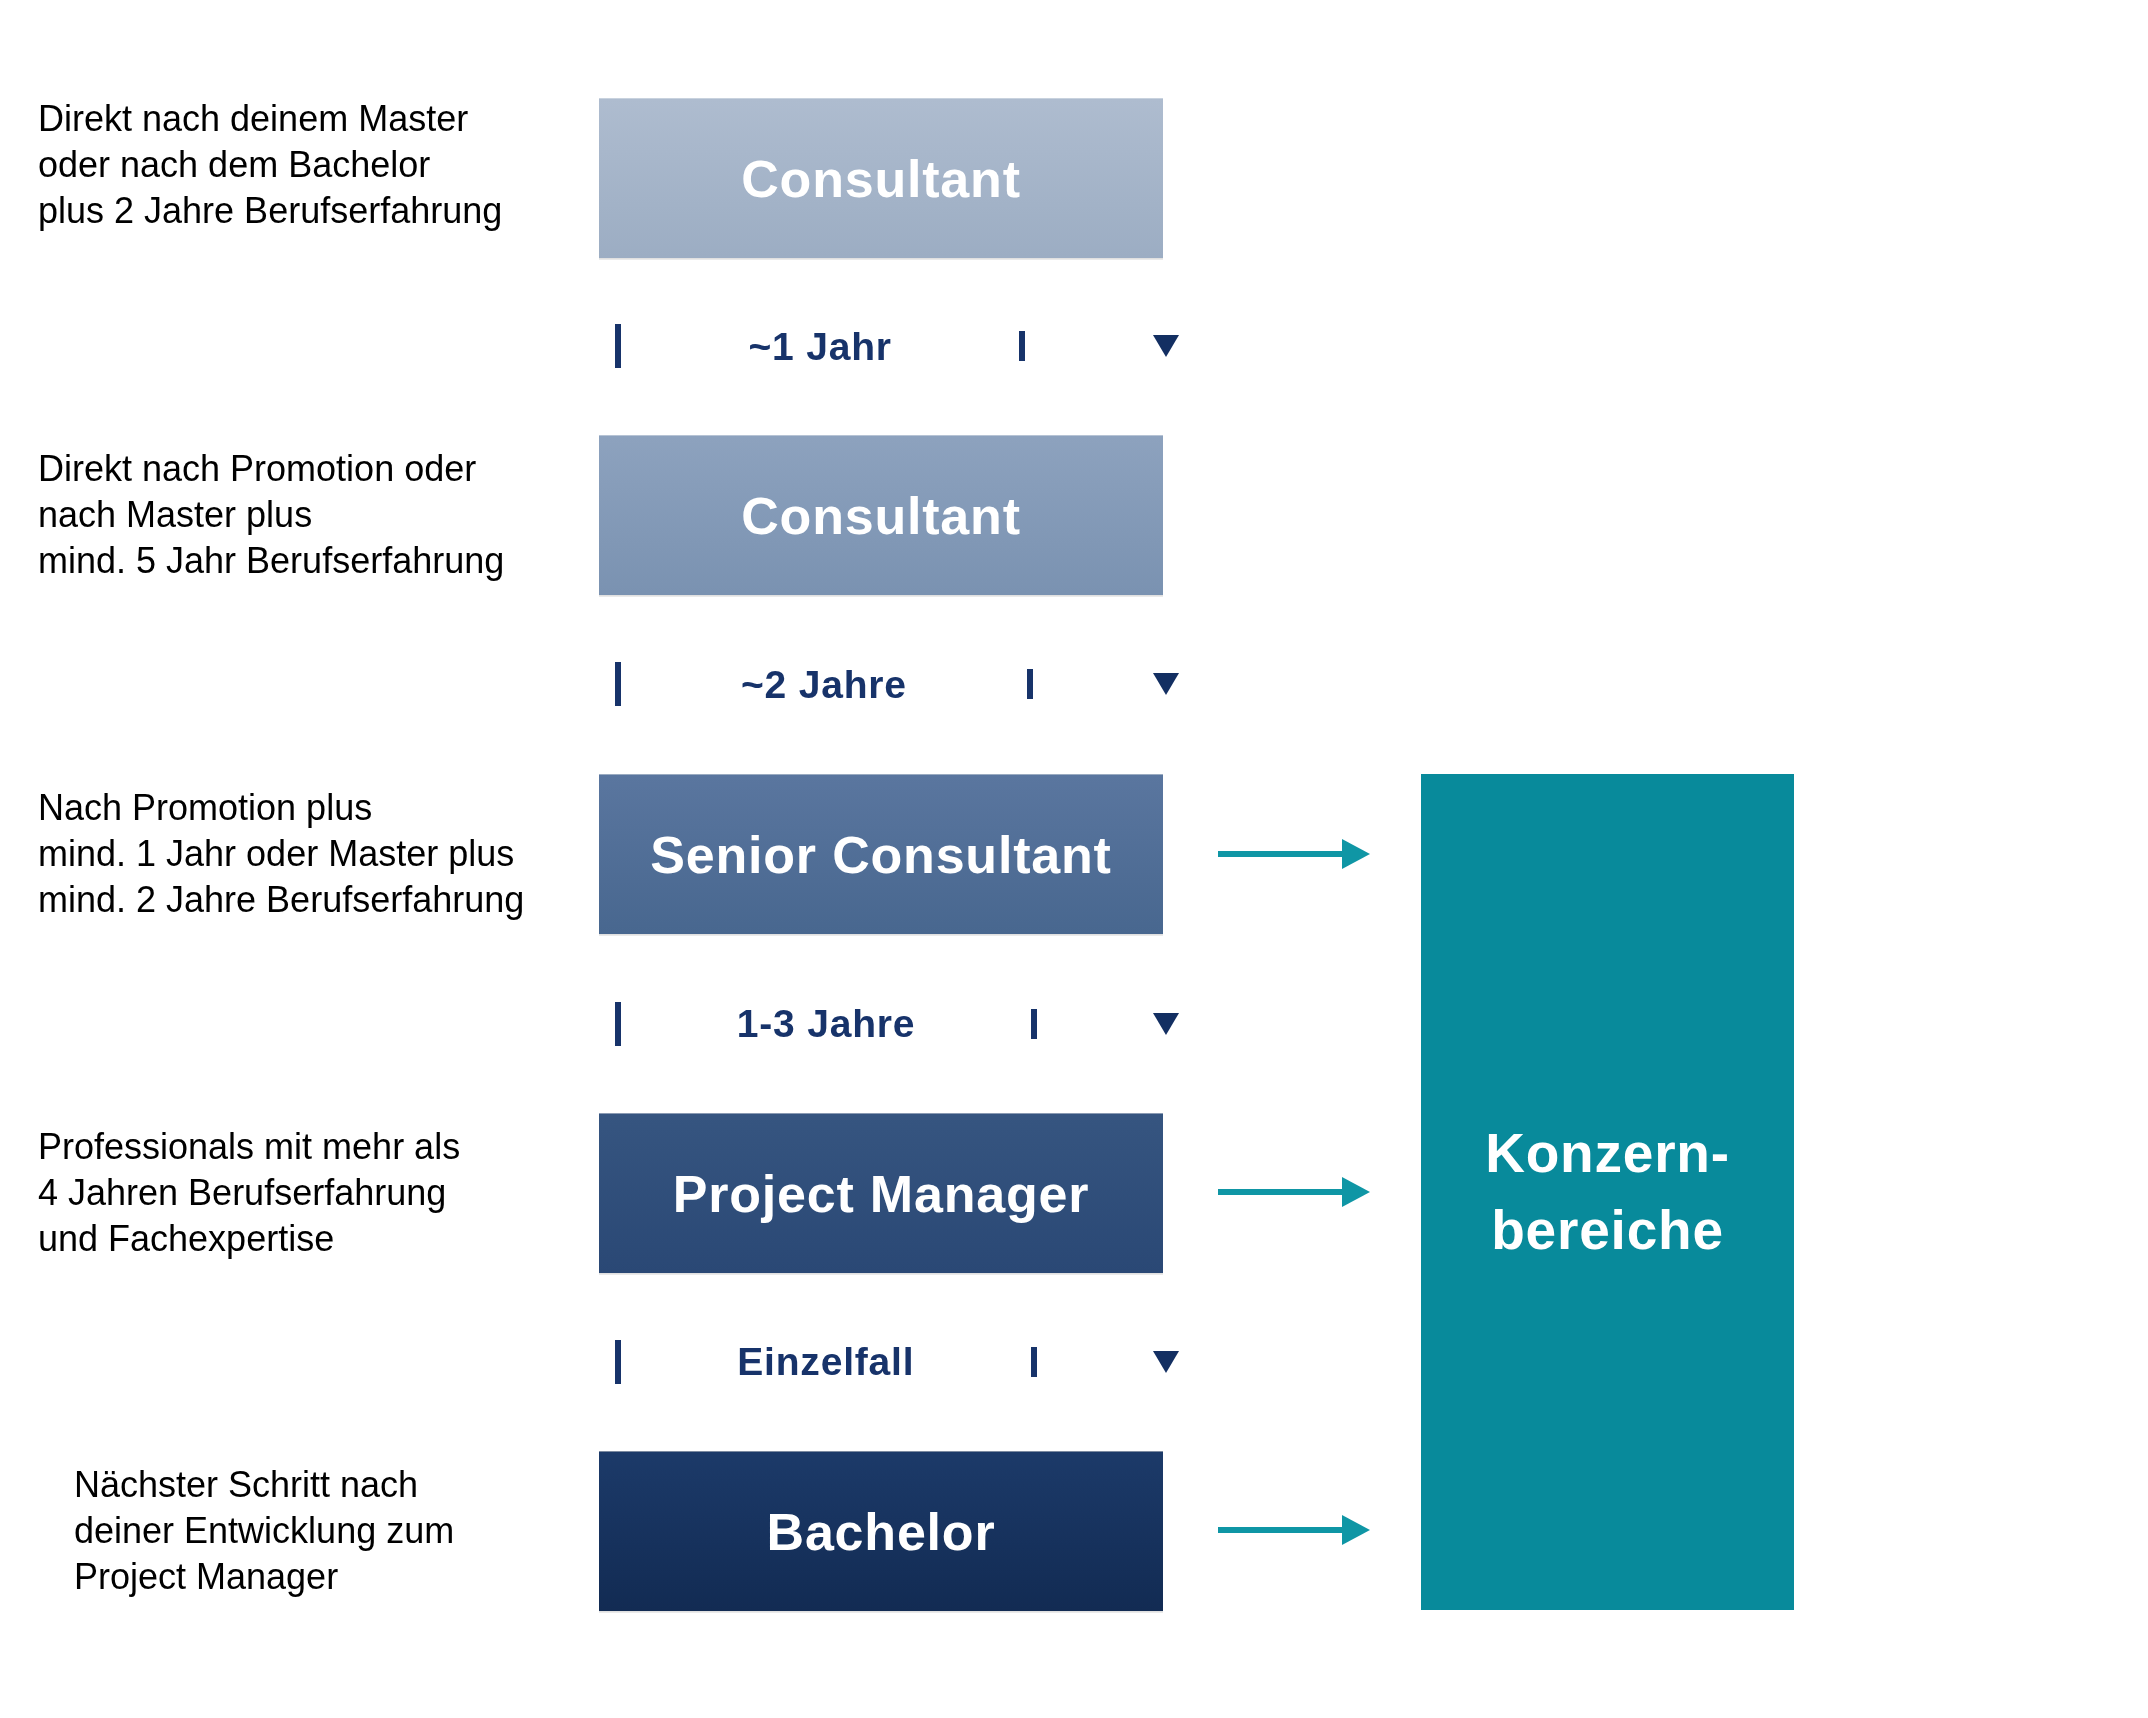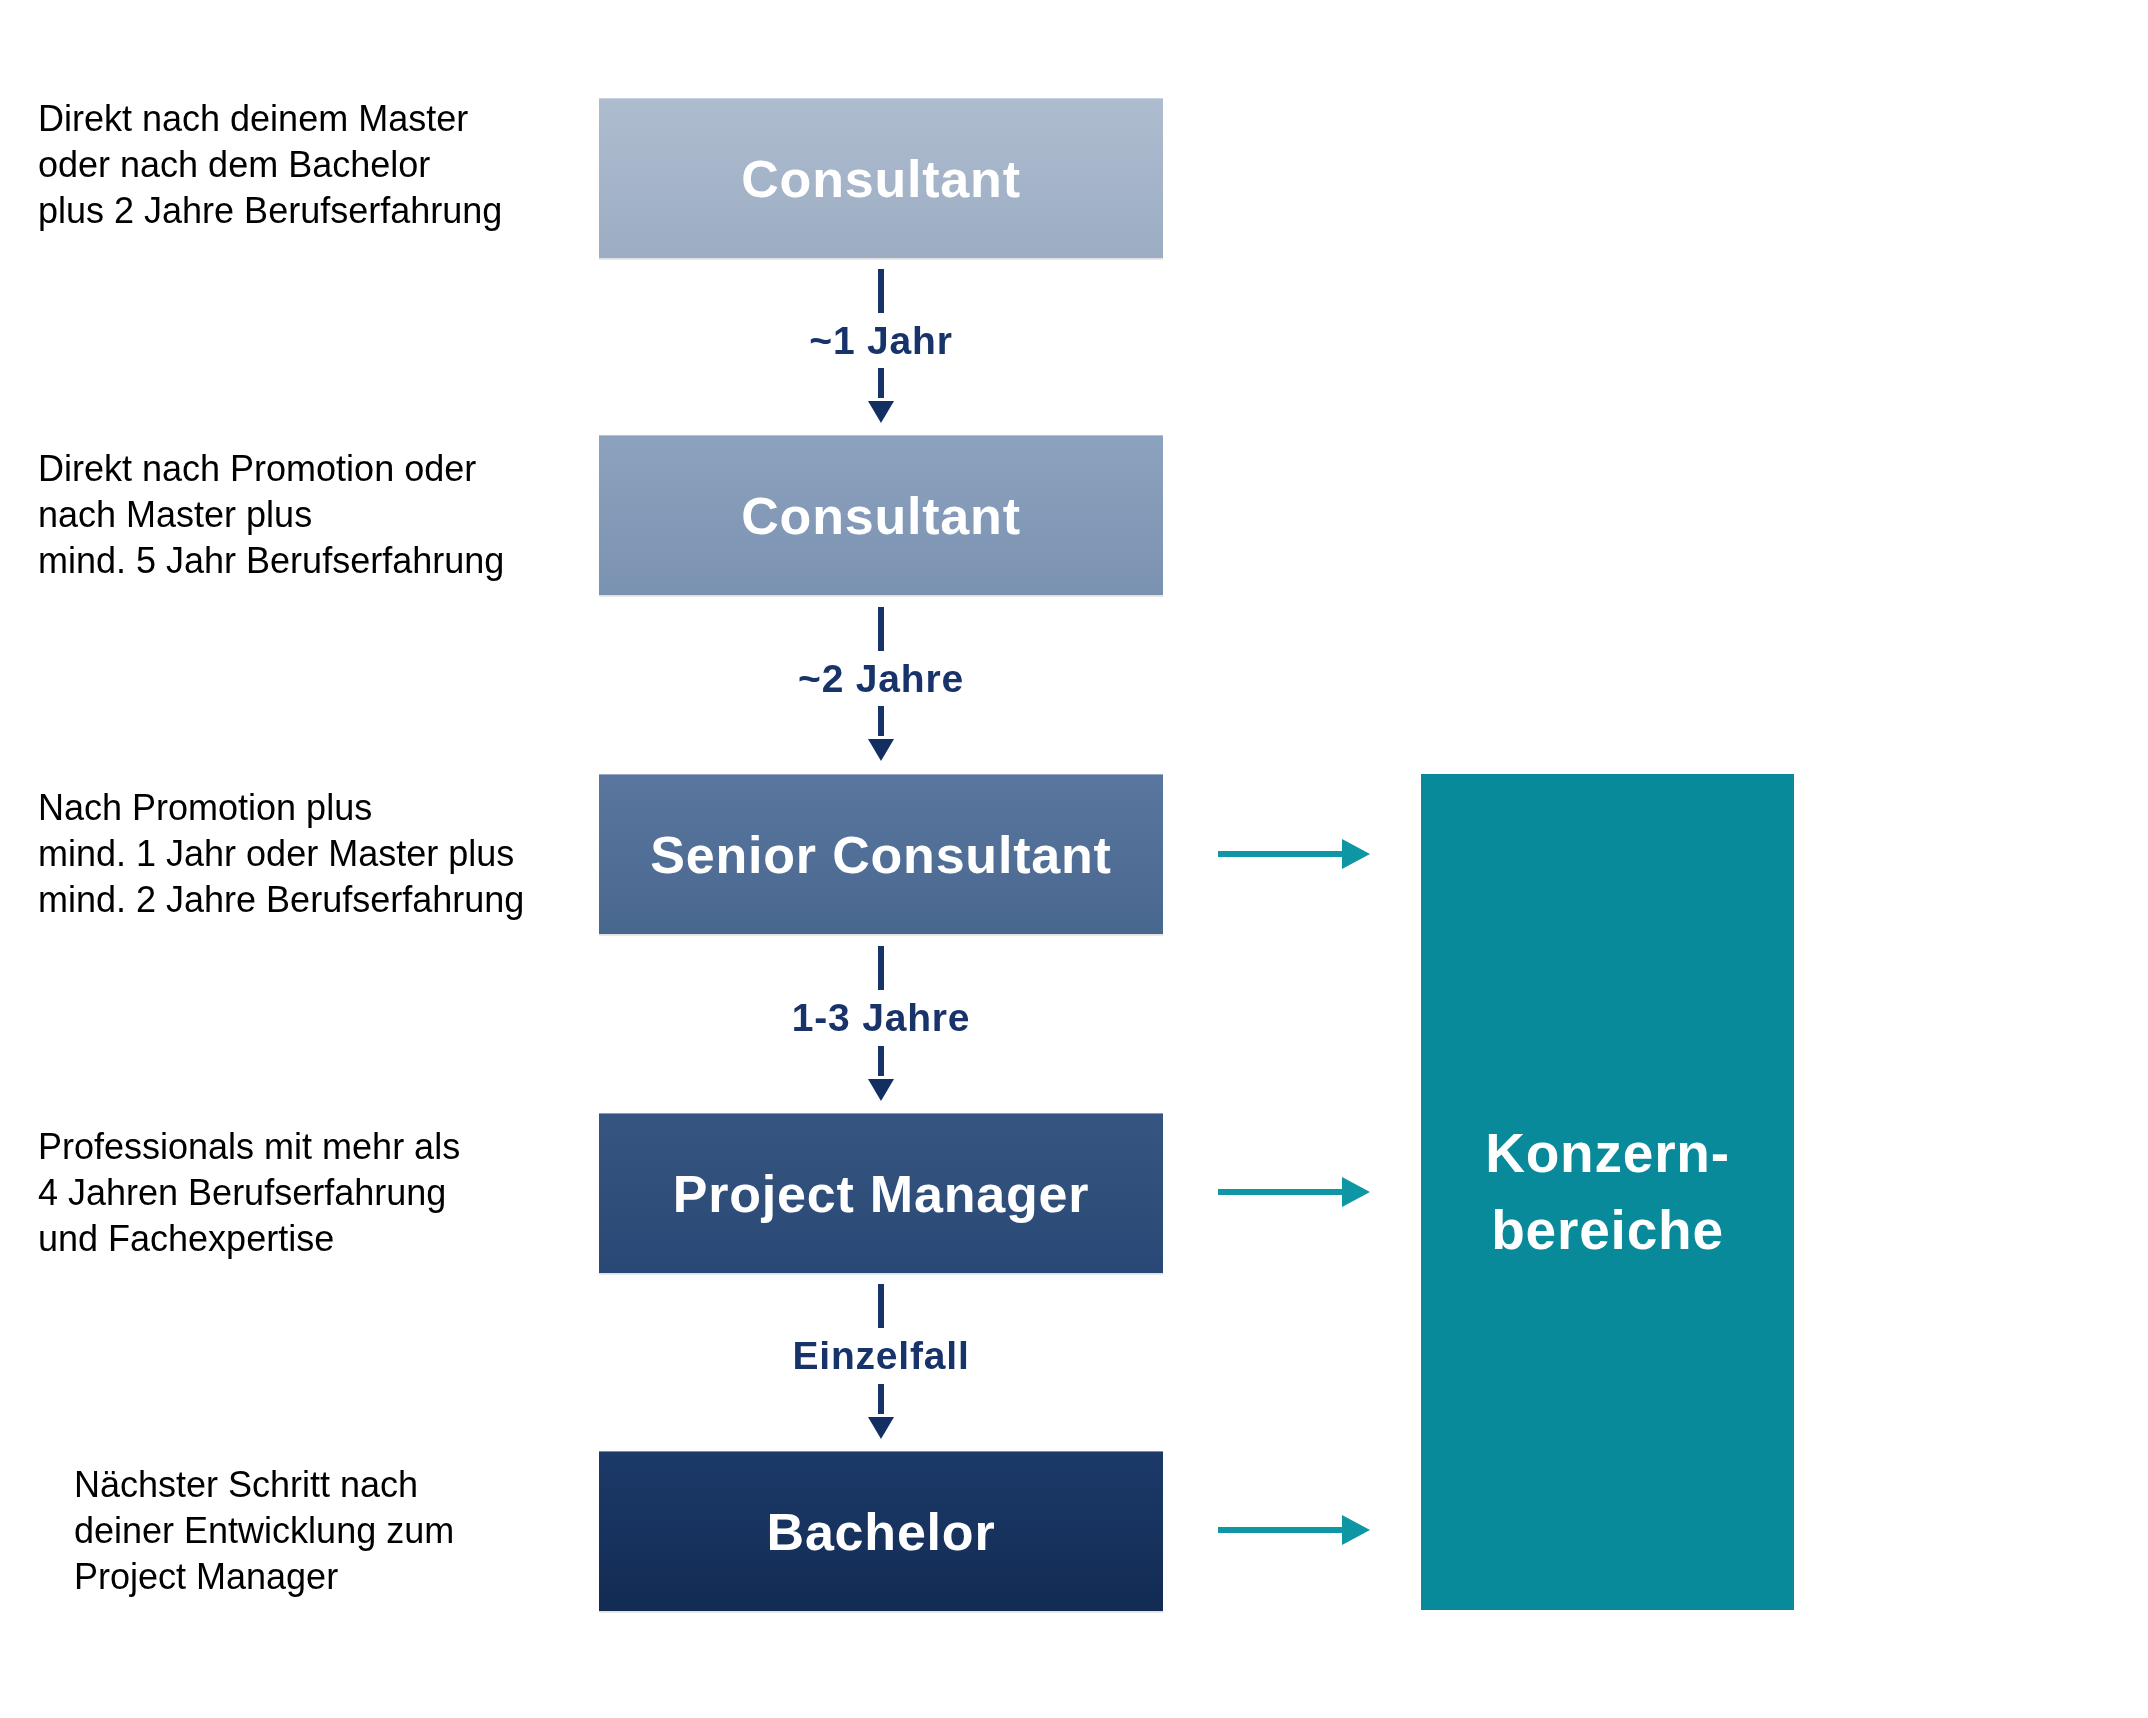--- a/index.html
+++ b/index.html
@@ -35,22 +35,22 @@
     box-shadow:0 1.7px 0 rgba(0,0,0,0.12);
   }
   .b0 { top:98px;  background:linear-gradient(180deg,#aebccf,#9cadc3); }
   .b1 { top:435px;  background:linear-gradient(180deg,#8da2be,#7a92b1); }
   .b2 { top:774px;  background:linear-gradient(180deg,#5a769f,#48678f); }
   .b3 { top:1113px; background:linear-gradient(180deg,#365580,#2a4875); }
   .b4 { top:1451px; background:linear-gradient(180deg,#1c3a69,#122b53); }
 
   
   .connector {
-    position:absolute; left:599px; width:564px;
-    display:flex; flex-direction:column; align-items:center;
+    position:absolute; left:615px; width:564px;
+    display:flex; flex-direction:row; align-items:center;
     justify-content:space-between;
   }
   .c0 { top:269px;  height:154px; }
   .c1 { top:607px;  height:154px; }
   .c2 { top:946px; height:155px; }
   .c3 { top:1284px; height:155px; }
   .seg { width:5.9px; background:#17336a; }
   .seg-top { height:44px; }
   .seg-bot { height:30px; }
   .tlabel {

